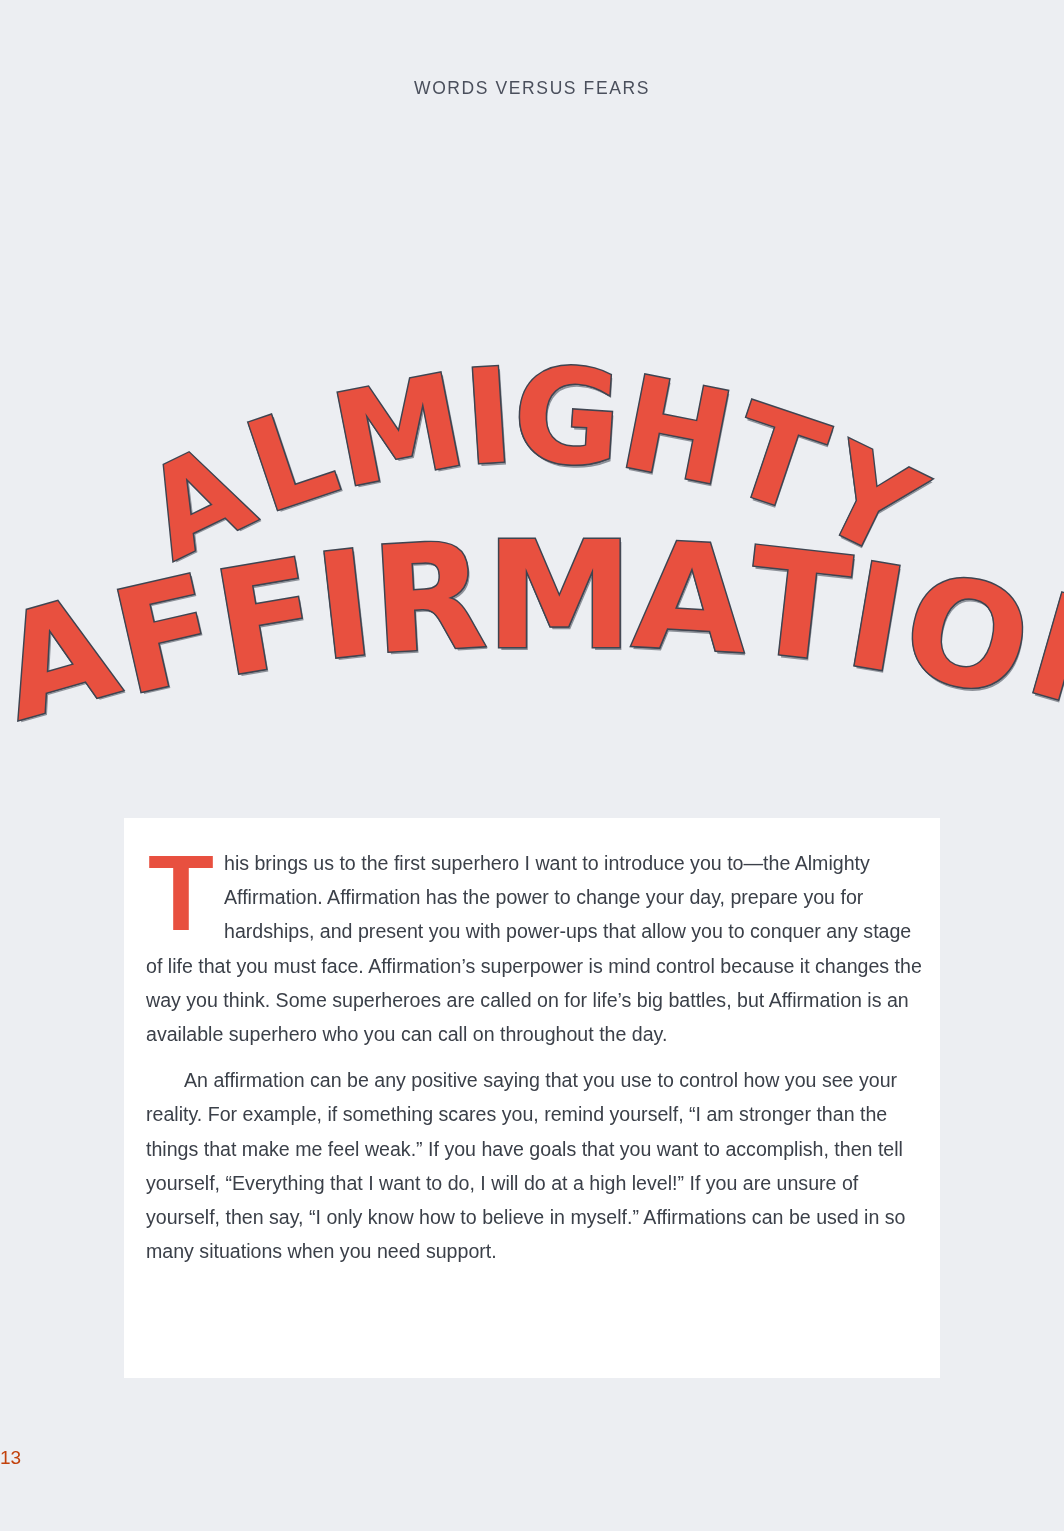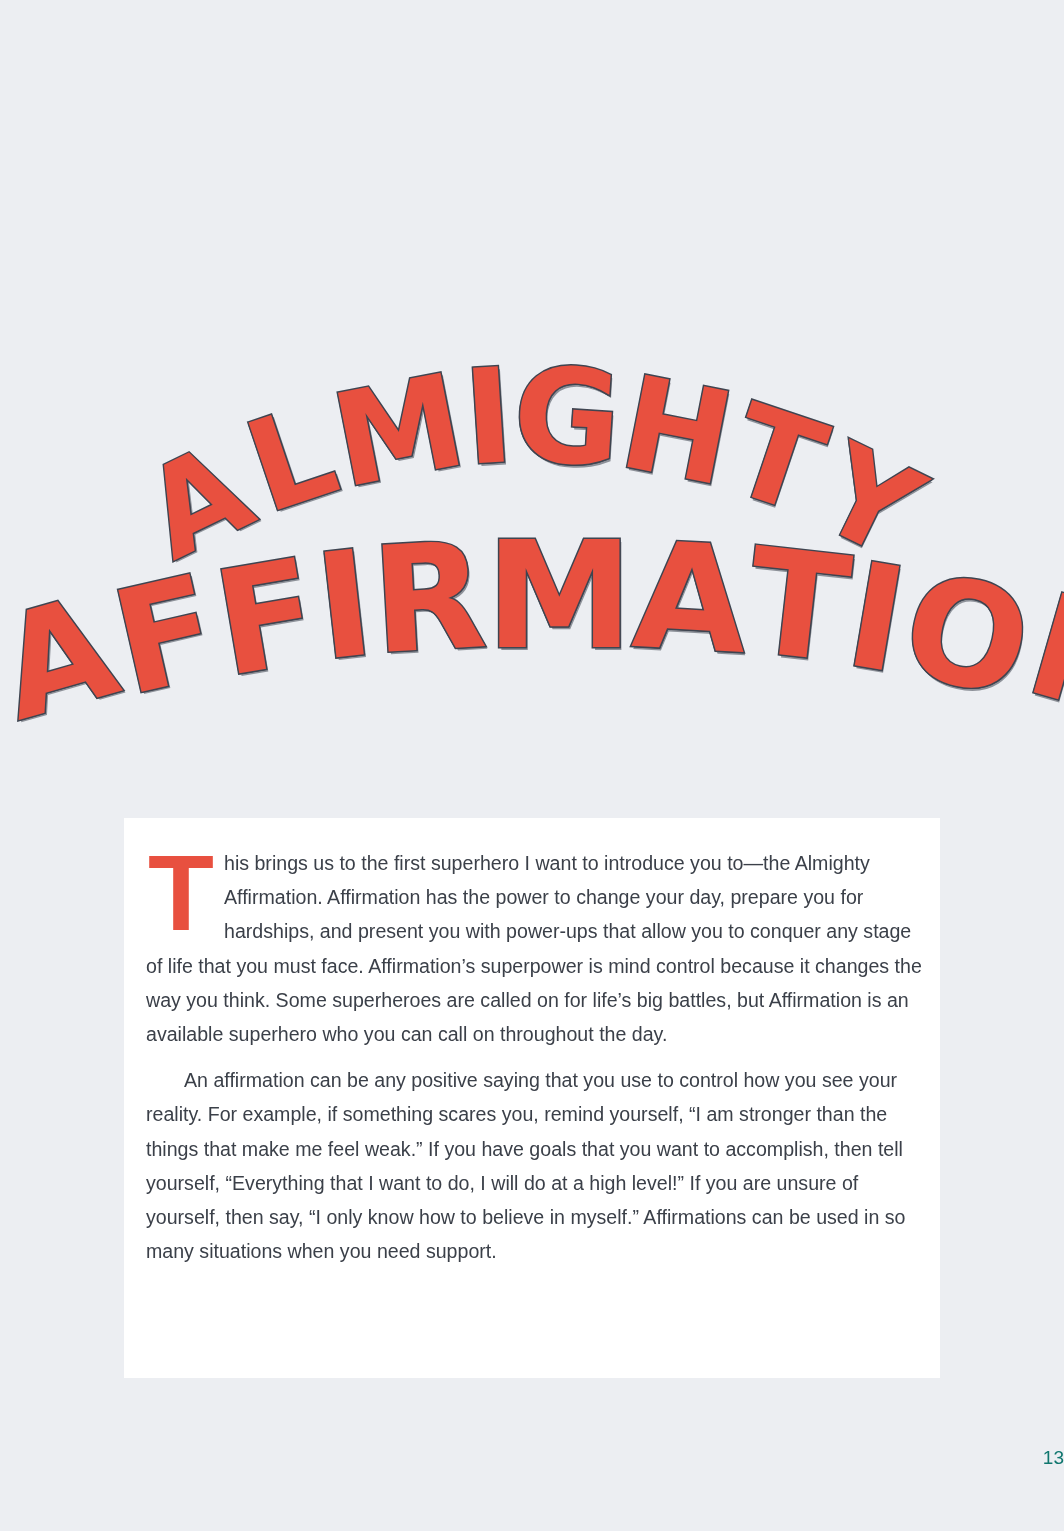--- a/index.html
+++ b/index.html
@@ -105,30 +105,31 @@
   .first-para {
     overflow: hidden;
   }
 
   
   .folio {
     position: absolute;
     bottom: 62px;
     left: 0;
     width: 100%;
-    text-align: right;
+    text-align: left;
     font-size: 19px;
-    color: #0f766e;
+    color: #c2410c;
   }
 </style>
 </head>
 <body>
 
 <div class="page">
 
+  <div class="running-head">WORDS VERSUS FEARS</div>
 
   <div class="hero">
     <div class="arc-line" id="line1"><span class="ch" style="transform: translateY(86px) rotate(-26deg) scale(0.94); transform-origin: 50% 50%;">A</span><span class="ch" style="transform: translateY(43.9px) rotate(-18.6deg) scale(0.957); transform-origin: 50% 50%;">L</span><span class="ch" style="transform: translateY(15.8px) rotate(-11.1deg) scale(0.974); transform-origin: 50% 50%;">M</span><span class="ch" style="transform: translateY(1.8px) rotate(-3.7deg) scale(0.991); transform-origin: 50% 50%;">I</span><span class="ch" style="transform: translateY(1.8px) rotate(3.7deg) scale(0.991); transform-origin: 50% 50%;">G</span><span class="ch" style="transform: translateY(15.8px) rotate(11.1deg) scale(0.974); transform-origin: 50% 50%;">H</span><span class="ch" style="transform: translateY(43.9px) rotate(18.6deg) scale(0.957); transform-origin: 50% 50%;">T</span><span class="ch" style="transform: translateY(86px) rotate(26deg) scale(0.94); transform-origin: 50% 50%;">Y</span></div>
     <div class="arc-line" id="line2"><span class="ch" style="transform: translateY(62px) rotate(-16deg) scale(0.96); transform-origin: 50% 50%;">A</span><span class="ch" style="transform: translateY(39.7px) rotate(-12.8deg) scale(0.968); transform-origin: 50% 50%;">F</span><span class="ch" style="transform: translateY(22.3px) rotate(-9.6deg) scale(0.976); transform-origin: 50% 50%;">F</span><span class="ch" style="transform: translateY(9.9px) rotate(-6.4deg) scale(0.984); transform-origin: 50% 50%;">I</span><span class="ch" style="transform: translateY(2.5px) rotate(-3.2deg) scale(0.992); transform-origin: 50% 50%;">R</span><span class="ch" style="transform: translateY(0px) rotate(0deg) scale(1); transform-origin: 50% 50%;">M</span><span class="ch" style="transform: translateY(2.5px) rotate(3.2deg) scale(0.992); transform-origin: 50% 50%;">A</span><span class="ch" style="transform: translateY(9.9px) rotate(6.4deg) scale(0.984); transform-origin: 50% 50%;">T</span><span class="ch" style="transform: translateY(22.3px) rotate(9.6deg) scale(0.976); transform-origin: 50% 50%;">I</span><span class="ch" style="transform: translateY(39.7px) rotate(12.8deg) scale(0.968); transform-origin: 50% 50%;">O</span><span class="ch" style="transform: translateY(62px) rotate(16deg) scale(0.96); transform-origin: 50% 50%;">N</span></div>
   </div>
 
   <div class="text-card">
     <div class="body-text">
       <p class="para first-para"><span class="dropcap">T</span><span>his brings us to the first superhero I want to introduce you to—the Almighty Affirmation. Affirmation has the power to change your day, prepare you for hardships, and present you with power-ups that allow you to conquer any stage of life that you must face. Affirmation’s superpower is mind control because it changes the way you think. Some superheroes are called on for life’s big battles, but Affirmation is an available superhero who you can call on throughout the day.</span></p>
       <p class="para indent">An affirmation can be any positive saying that you use to control how you see your reality. For example, if something scares you, remind yourself, “I am stronger than the things that make me feel weak.” If you have goals that you want to accomplish, then tell yourself, “Everything that I want to do, I will do at a high level!” If you are unsure of yourself, then say, “I only know how to believe in myself.” Affirmations can be used in so many situations when you need support.</p>

